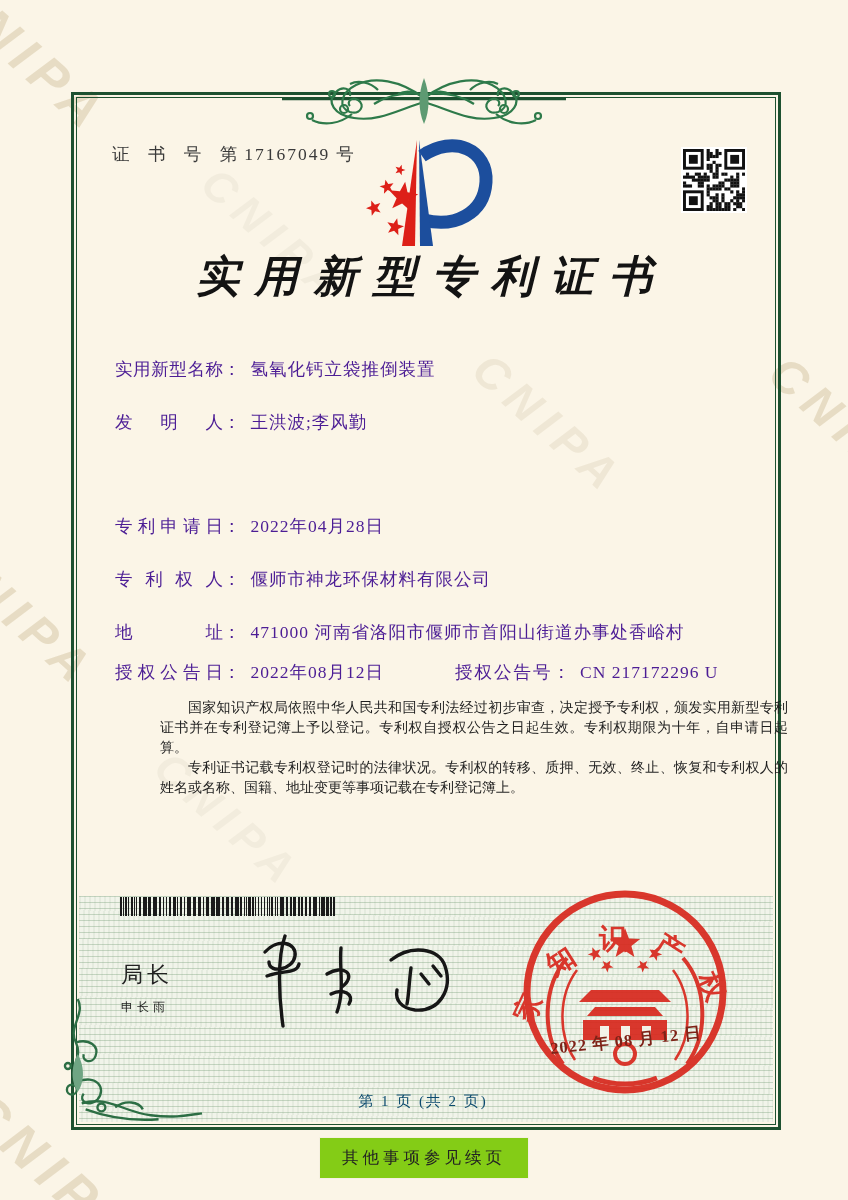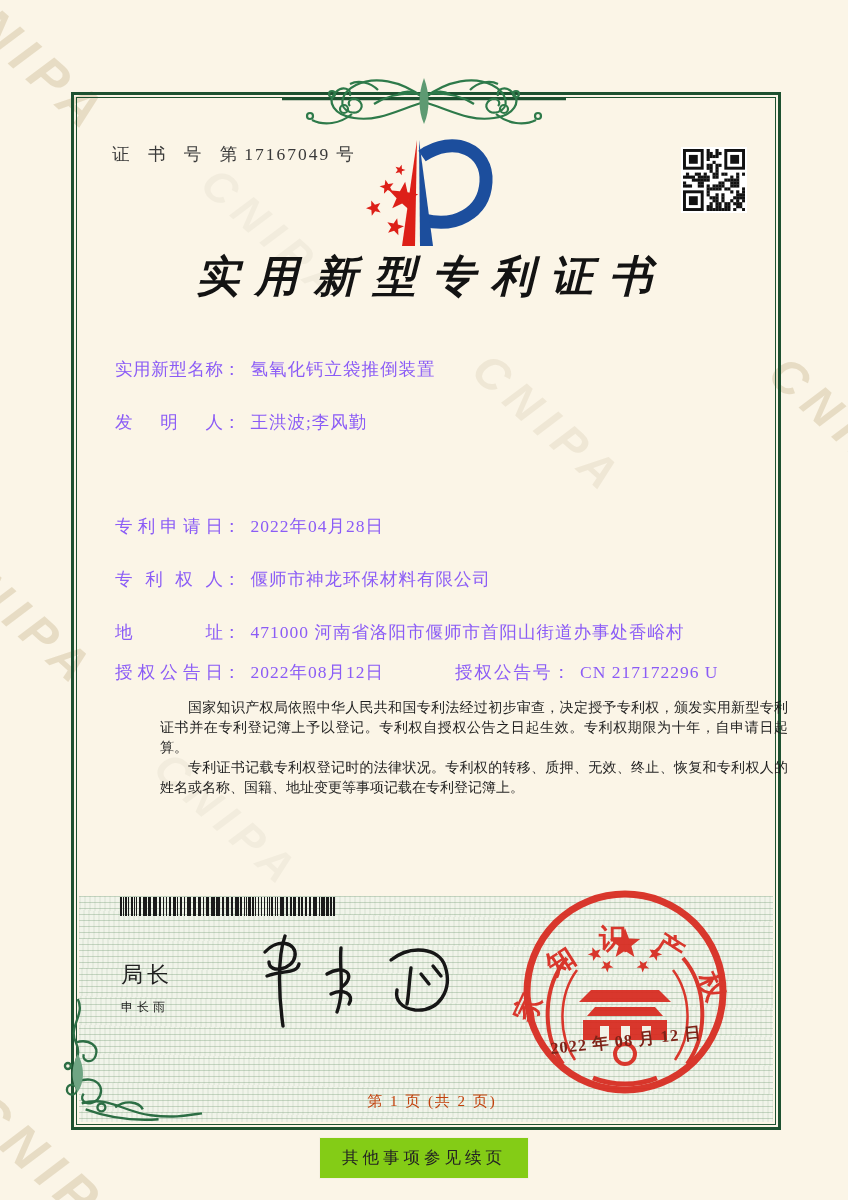--- a/index.html
+++ b/index.html
@@ -38,42 +38,42 @@
     font-size:17.5px;color:#3a3a3a;letter-spacing:2px;}
   .cert-no .pre{letter-spacing:7px;}
   .cert-no .suf{margin-left:6px;}
   .logo{position:absolute;left:348px;top:134px;width:150px;height:120px;z-index:2;}
   .qrbox{position:absolute;left:681px;top:147px;width:66px;height:66px;background:#fff;
     z-index:2;display:flex;align-items:center;justify-content:center;}
   .title{position:absolute;left:0;right:0;top:248px;z-index:2;
     text-align:center;font-size:43px;font-weight:700;color:#131313;
     letter-spacing:16px;padding-left:16px;font-style:italic;}
   
-  .frow{position:absolute;left:115px;width:650px;z-index:2;font-size:17.5px;color:#8b5cf6;}
+  .frow{position:absolute;left:115px;width:650px;z-index:2;font-size:17.5px;color:#4c1d95;}
   .flabel{display:inline-block;width:108px;text-align:justify;text-align-last:justify;
     vertical-align:bottom;}
   .colon{margin-right:10px;}
   .fvalue{letter-spacing:1px;}
   .grant{position:absolute;left:340px;top:0;white-space:nowrap;}
   .grant .glabel{letter-spacing:2px;}
   
   .paras{position:absolute;left:112px;top:698px;width:628px;z-index:2;
     font-size:14px;line-height:20px;color:#1f1f1f;text-align:justify;margin-left:48px;}
   .paras p{margin:0;text-indent:2em;}
   
   .barcode{position:absolute;left:120px;top:897px;z-index:2;}
   .bureau-title{position:absolute;left:121px;top:960px;z-index:2;font-size:22px;letter-spacing:4px;color:#222;}
   .bureau-name{position:absolute;left:121px;top:999px;z-index:2;font-size:12px;letter-spacing:4px;color:#222;}
   .sig{position:absolute;left:243px;top:922px;width:220px;height:115px;z-index:2;}
   .seal{position:absolute;left:505px;top:882px;width:240px;height:220px;z-index:3;opacity:.92;}
   .seal-date{position:absolute;left:520px;top:1030px;width:212px;z-index:4;
     text-align:center;font-size:16.5px;color:#7e2217;letter-spacing:1px;
     transform:rotate(-6deg);font-weight:600;}
   .page-footer{position:absolute;left:71px;width:704px;top:1092px;z-index:2;
-    text-align:center;font-size:15px;color:#c2410c;letter-spacing:2px;padding-left:9px;}
+    text-align:center;font-size:15px;color:#0c4a6e;letter-spacing:2px;}
   .note-box{position:absolute;left:50%;top:1138px;transform:translateX(-50%);z-index:2;
     background:#84cc16;padding:9px 22px;font-size:16.5px;color:#222;letter-spacing:4px;
     box-shadow:0 0 0 1px rgba(0,0,0,0.02);}
 </style>
 </head>
 <body>
 
 <div class="page">
 
   <div class="wm" style="left:-30px;top:-35px;font-size:52px;">CNIPA</div>

